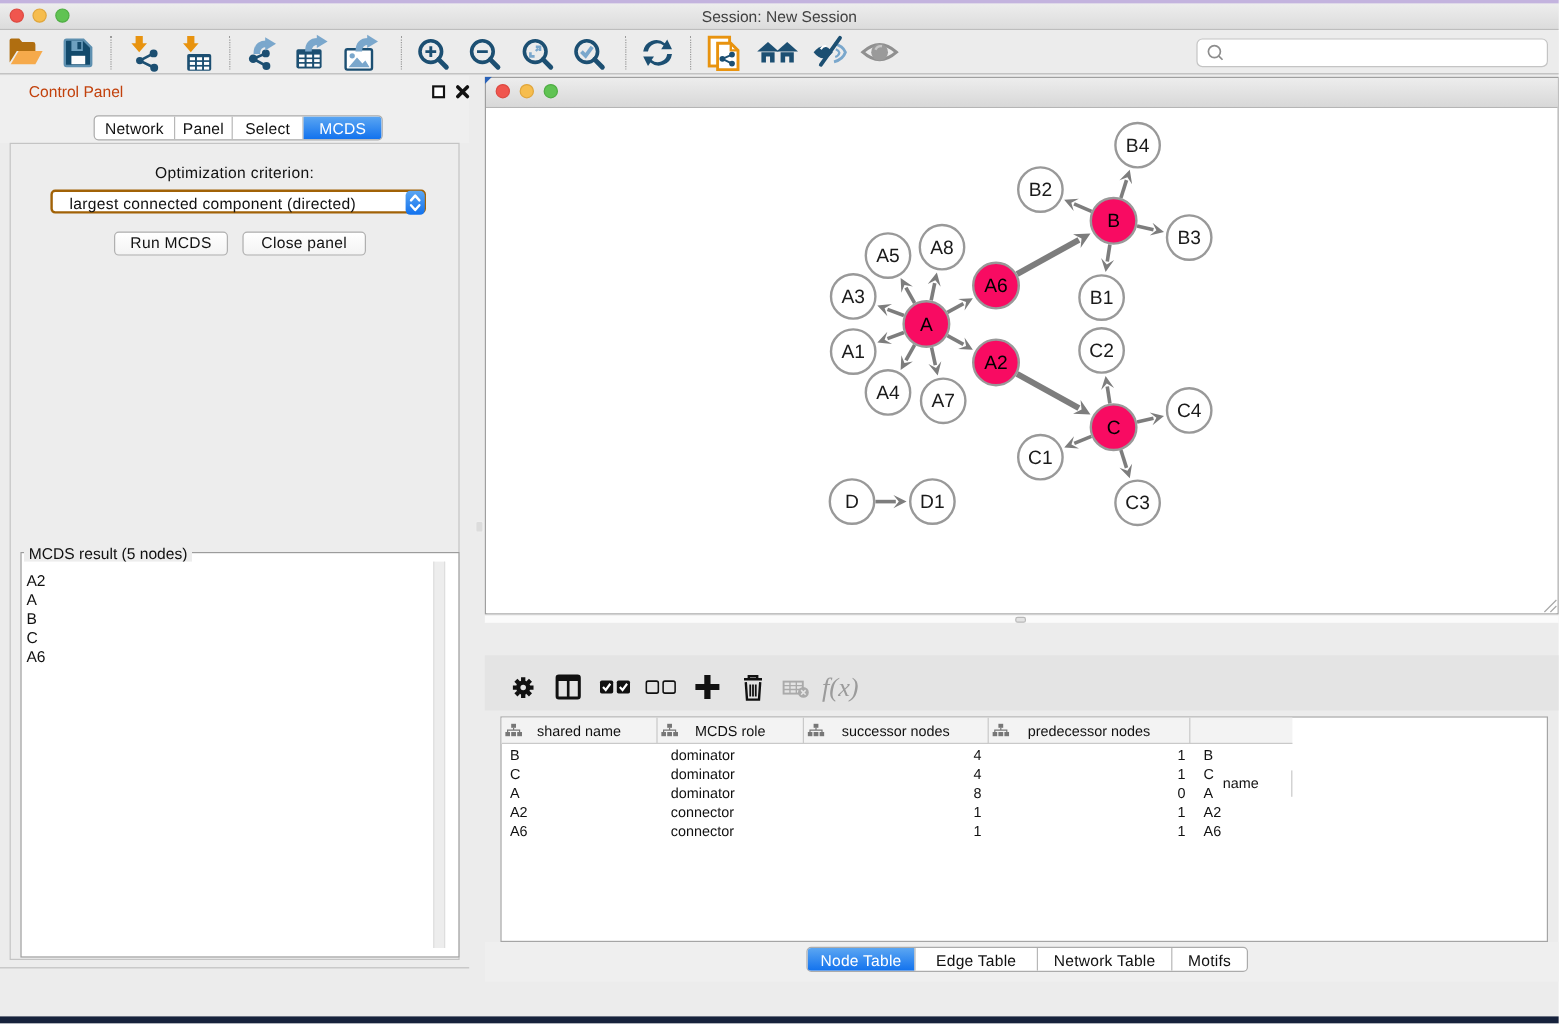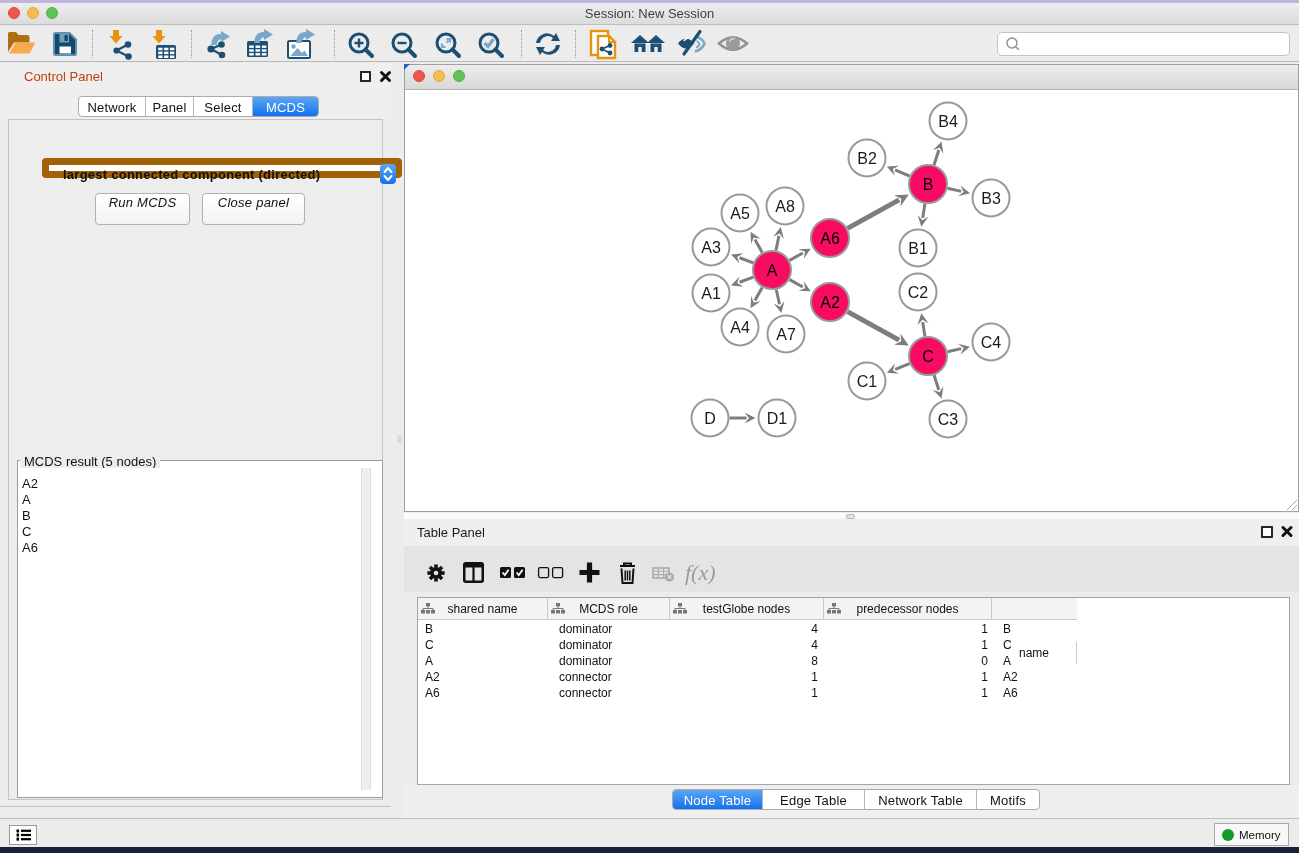--- a/index.html
+++ b/index.html
@@ -28,29 +28,29 @@
 #cpBody { left:8px; top:119px; width:375px; height:681px; background:#ededed;
   border:1px solid #c4c4c4; }
 #cpSep { left:0; top:806px; width:391px; height:1px; background:#c0c0c0; }
 .seg { position:absolute; display:flex; height:21px; border:1px solid #ababab;
   border-radius:4px; background:#fff; overflow:hidden; }
 .seg div { font-size:13px; color:#111; text-align:center; padding:3px 0 0 0;
   border-right:1px solid #b7b7b7; letter-spacing:0.2px; }
 .seg div:last-child { border-right:none; }
 .seg div.sel { background:linear-gradient(#5ba6f2,#1272ee); color:#fff; }
 #optLabel { left:8px; top:136px; width:375px; text-align:center; font-size:13px; color:#111; letter-spacing:0.3px; }
-#combo { left:42px; top:158px; width:360px; height:20px; background:#fff;
-  border:7px solid #a16207; border-radius:4px;font-weight:bold; }
+#combo { left:42px; top:158px; width:313px; height:20px; background:#fff;
+  border:2px solid #a16207; border-radius:4px; }
 #combo .txt { position:absolute; left:14px; top:2px; font-size:13px; color:#111;
   letter-spacing:0.25px; }
 #combo .step { position:absolute; right:-1px; top:-1px; width:16px; height:20px;
   background:linear-gradient(#5ba6f2,#1272ee); border-radius:4px; }
-.btn { position:absolute; height:32px; background:linear-gradient(#ffffff,#f3f3f3);
+.btn { position:absolute; height:20px; background:linear-gradient(#ffffff,#f3f3f3);
   border:1px solid #b0b0b0; border-radius:4px; font-size:13px; color:#111;
-  text-align:center; padding-top:1px; letter-spacing:0.25px;font-style:italic; }
+  text-align:center; padding-top:1px; letter-spacing:0.25px; }
 #grp { left:17px; top:460px; width:366px; height:338px; background:#fff;
   border:1px solid #9c9c9c; }
 #grpLabel { left:20px; top:454px; background:#ededed; padding:0 4px; font-size:13px; color:#111; }
 #grpList { left:19px; top:468px; width:362px; height:322px; background:#fff;
   font-size:13px; color:#111; line-height:16px; padding:8px 0 0 3px; }
 #grpSB { left:361px; top:468px; width:10px; height:322px; background:#ededed;
   border-left:1px solid #dedede; border-right:1px solid #dedede; }
 
 
 #netwin { left:404px; top:64px; width:895px; height:448px; background:#fff;
@@ -232,20 +232,21 @@
   </div>
   <div id="cpTabsRow" class="abs">
     <div class="seg" style="left:78px;top:5px;">
       <div style="width:67px;">Network</div>
       <div style="width:48px;">Panel</div>
       <div style="width:59px;">Select</div>
       <div class="sel" style="width:65px;">MCDS</div>
     </div>
   </div>
   <div id="cpBody" class="abs"></div>
+  <div id="optLabel" class="abs">Optimization criterion:</div>
   <div id="combo" class="abs">
     <div class="txt">largest connected component (directed)</div>
     <div class="step">
       <svg width="16" height="20">
         <path d="M4.5 8 L8 4 L11.5 8" fill="none" stroke="#fff" stroke-width="2" stroke-linecap="round" stroke-linejoin="round"></path>
         <path d="M4.5 12 L8 16 L11.5 12" fill="none" stroke="#fff" stroke-width="2" stroke-linecap="round" stroke-linejoin="round"></path>
       </svg>
     </div>
   </div>
   <div class="btn abs" style="left:95px;top:193px;width:95px;">Run MCDS</div>
@@ -344,27 +345,20 @@
           <circle cx="542" cy="328" r="18.5" fill="#ffffff" stroke="#999999" stroke-width="2"></circle>
           <text x="542" y="333.5" text-anchor="middle" font-size="16" font-family="&quot;Liberation Sans&quot;,sans-serif" fill="#1a1a1a">C3</text>
           <circle cx="304" cy="327" r="18.5" fill="#ffffff" stroke="#999999" stroke-width="2"></circle>
           <text x="304" y="332.5" text-anchor="middle" font-size="16" font-family="&quot;Liberation Sans&quot;,sans-serif" fill="#1a1a1a">D</text>
           <circle cx="371" cy="327" r="18.5" fill="#ffffff" stroke="#999999" stroke-width="2"></circle>
           <text x="371" y="332.5" text-anchor="middle" font-size="16" font-family="&quot;Liberation Sans&quot;,sans-serif" fill="#1a1a1a">D1</text>
         </svg>
     </div>
   </div>
 
-  <div id="tpHeader" class="abs">
-    <div class="t">Table Panel</div>
-    <svg width="40" height="16" style="position:absolute;left:855px;top:6px;">
-      <rect x="3" y="2" width="10" height="10" fill="#fff" stroke="#111" stroke-width="1.8"></rect>
-      <path d="M24 2.5 L32 10.5 M32 2.5 L24 10.5" stroke="#111" stroke-width="3" stroke-linecap="round"></path>
-    </svg>
-  </div>
   <div id="tpToolbar" class="abs">
     <svg id="tpicons" width="895" height="46" style="position:absolute;left:0;top:0;">
         <g transform="translate(32,27)">
           <circle cx="0" cy="0" r="6" fill="#111"></circle>
           <path d="M5.4 0 L8.6 0M3.818376618407357 3.8183766184073566 L6.081118318204309 6.081118318204308M3.3065463576978537e-16 5.4 L5.265981236333618e-16 8.6M-3.8183766184073566 3.818376618407357 L-6.081118318204308 6.081118318204309M-5.4 6.613092715395707e-16 L-8.6 1.0531962472667237e-15M-3.8183766184073575 -3.8183766184073566 L-6.08111831820431 -6.081118318204308M-9.919639073093561e-16 -5.4 L-1.5797943709000855e-15 -8.6M3.8183766184073558 -3.8183766184073575 L6.081118318204307 -6.08111831820431" stroke="#111" stroke-width="3.6"></path>
           <circle cx="0" cy="0" r="2.3" fill="#e4e4e4"></circle>
         </g>
         <g transform="translate(59,16)">
           <rect x="1.25" y="1.25" width="18.5" height="18.5" rx="1.5" fill="none" stroke="#111" stroke-width="2.5"></rect>
           <rect x="1" y="1" width="19" height="4.5" fill="#111"></rect>
@@ -422,21 +416,21 @@
           <div class="lbl">MCDS role</div>
         </div>
         <div class="th" style="left: 252px; width: 154px;">
           <svg width="14" height="12" style="position:absolute;left:3px;top:5px;">
       <rect x="5" y="0" width="4" height="3.5" fill="#777"></rect>
       <rect x="0" y="7" width="4" height="3.5" fill="#777"></rect>
       <rect x="5" y="7" width="4" height="3.5" fill="#777"></rect>
       <rect x="10" y="7" width="4" height="3.5" fill="#777"></rect>
       <path d="M7 3.5 V5.5 M2 7 V5.5 H12 V7" fill="none" stroke="#777" stroke-width="1"></path>
     </svg>
-          <div class="lbl">testGlobe nodes</div>
+          <div class="lbl">successor nodes</div>
         </div>
         <div class="th" style="left: 406px; width: 168px;">
           <svg width="14" height="12" style="position:absolute;left:3px;top:5px;">
       <rect x="5" y="0" width="4" height="3.5" fill="#777"></rect>
       <rect x="0" y="7" width="4" height="3.5" fill="#777"></rect>
       <rect x="5" y="7" width="4" height="3.5" fill="#777"></rect>
       <rect x="10" y="7" width="4" height="3.5" fill="#777"></rect>
       <path d="M7 3.5 V5.5 M2 7 V5.5 H12 V7" fill="none" stroke="#777" stroke-width="1"></path>
     </svg>
           <div class="lbl">predecessor nodes</div>
@@ -481,31 +475,14 @@
       <div style="width:62px;">Motifs</div>
     </div>
   </div>
 
   <div class="abs" style="left:404px;top:513px;width:895px;height:6px;background:#fbfbfb;"></div>
   <div class="abs" style="left:846px;top:513.5px;width:9px;height:5px;background:#e3e3e3;border:1px solid #b9b9b9;border-radius:2px;"></div>
   <div class="abs" style="left:396px;top:434px;width:7px;height:10px;background:#dcdcdc;border:1px solid #eee;border-radius:2px;"></div>
   <svg class="abs" style="left:1284px;top:498px;" width="14" height="13">
     <path d="M13 2 L3 12 M13 7 L8 12" stroke="#a8a8a8" stroke-width="1"></path>
   </svg>
-  <div id="statusbar" class="abs">
-    <div id="listBtn">
-      <svg width="26" height="18">
-        <rect x="6.5" y="3.5" width="2.6" height="2.6" fill="#000"></rect>
-          <rect x="11" y="3.7" width="10" height="2.2" fill="#000"></rect>
-        <rect x="6.5" y="7.7" width="2.6" height="2.6" fill="#000"></rect>
-          <rect x="11" y="7.9" width="10" height="2.2" fill="#000"></rect>
-        <rect x="6.5" y="11.9" width="2.6" height="2.6" fill="#000"></rect>
-          <rect x="11" y="12.1" width="10" height="2.2" fill="#000"></rect>
-        <rect x="7.5" y="4" width="0.8" height="11" fill="#000"></rect>
-      </svg>
-    </div>
-    <div id="memBtn">
-      <span style="position:absolute;left:7px;top:5px;width:12px;height:12px;border-radius:50%;background:#179a2d;"></span>
-      <span style="position:absolute;left:24px;top:5px;">Memory</span>
-    </div>
-  </div>
   <div id="deskBottom" class="abs"></div>
 </div>
 
 </body></html>

